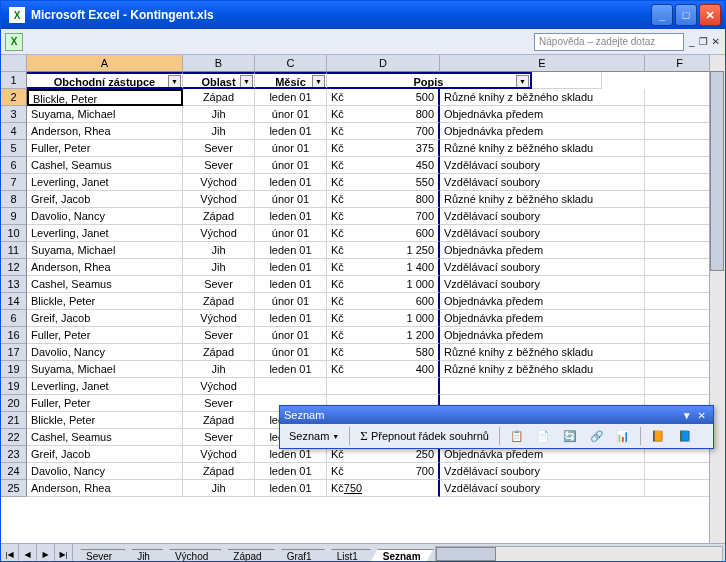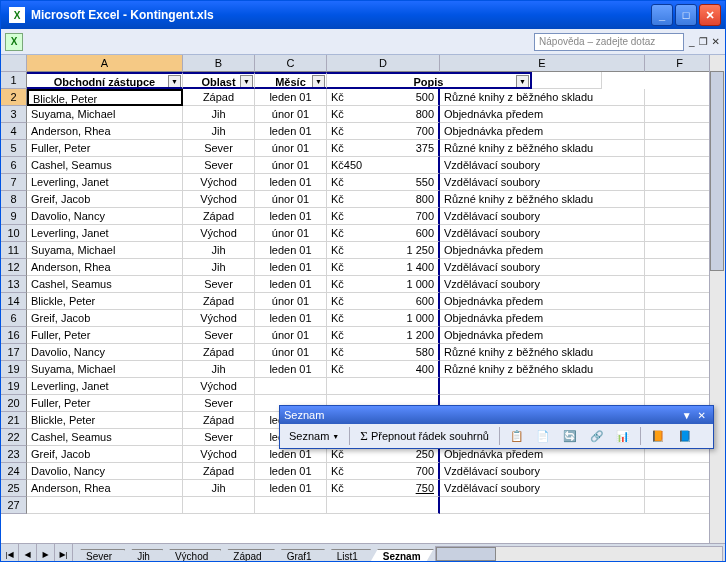--- a/index.html
+++ b/index.html
@@ -148,21 +148,21 @@
           <div class="cell" style="width: 205px;">Různé knihy z běžného skladu</div>
           <div class="cell" style="width: 70px;"></div>
         </div>
         <div class="row datarow">
           <div class="row-head">6</div>
           <div class="cell" style="width: 156px;">Cashel, Seamus</div>
           <div class="cell center" style="width: 72px;">Sever</div>
           <div class="cell center" style="width: 72px;">únor 01</div>
           <div class="cell" style="width: 113px; display: flex;">
             <span style="flex: 0 1 0%;">Kč</span>
-            <span style="flex: 1 1 0%; text-align: left;">450</span>
+            <span style="flex: 1 1 0%; text-align: right;">450</span>
           </div>
           <div class="cell" style="width: 205px;">Vzdělávací soubory</div>
           <div class="cell" style="width: 70px;"></div>
         </div>
         <div class="row datarow">
           <div class="row-head">7</div>
           <div class="cell" style="width: 156px;">Leverling, Janet</div>
           <div class="cell center" style="width: 72px;">Východ</div>
           <div class="cell center" style="width: 72px;">leden 01</div>
           <div class="cell" style="width: 113px; display: flex;">
@@ -376,33 +376,24 @@
           <div class="cell" style="width: 205px;">Vzdělávací soubory</div>
           <div class="cell" style="width: 70px;"></div>
         </div>
         <div class="row datarow">
           <div class="row-head">25</div>
           <div class="cell" style="width: 156px;">Anderson, Rhea</div>
           <div class="cell center" style="width: 72px;">Jih</div>
           <div class="cell center" style="width: 72px;">leden 01</div>
           <div class="cell" style="width: 113px; display: flex;">
             <span style="flex: 0 1 0%;">Kč</span>
-            <span style="flex: 1 1 0%; text-align: right; text-decoration: underline;">750</span>
-          </div>
-          <div class="cell" style="width: 205px;">Vzdělávací soubory</div>
-          <div class="cell" style="width: 70px;"></div>
-        </div>
-        <div class="row datarow">
-          <div class="row-head">27</div>
-          <div class="cell" style="width: 156px; border-left: none;"></div>
-          <div class="cell" style="width: 72px; border-left: none;"></div>
-          <div class="cell" style="width: 72px; border-left: none;"></div>
-          <div class="cell" style="width: 113px; border-left: none;"></div>
-          <div class="cell" style="width: 205px; border-left: none;"></div>
-          <div class="cell" style="width: 70px; border-left: none;"></div>
+            <span style="flex: 1 1 0%; text-align: left; text-decoration: underline;">750</span>
+          </div>
+          <div class="cell" style="width: 205px;">Vzdělávací soubory</div>
+          <div class="cell" style="width: 70px;"></div>
         </div>
       </div>
   </div>
   <div class="vscroll">
       <div class="vthumb"></div>
     </div>
 
   <div class="floating-toolbar">
     <div class="ft-title">
       <span class="t">Seznam</span>

